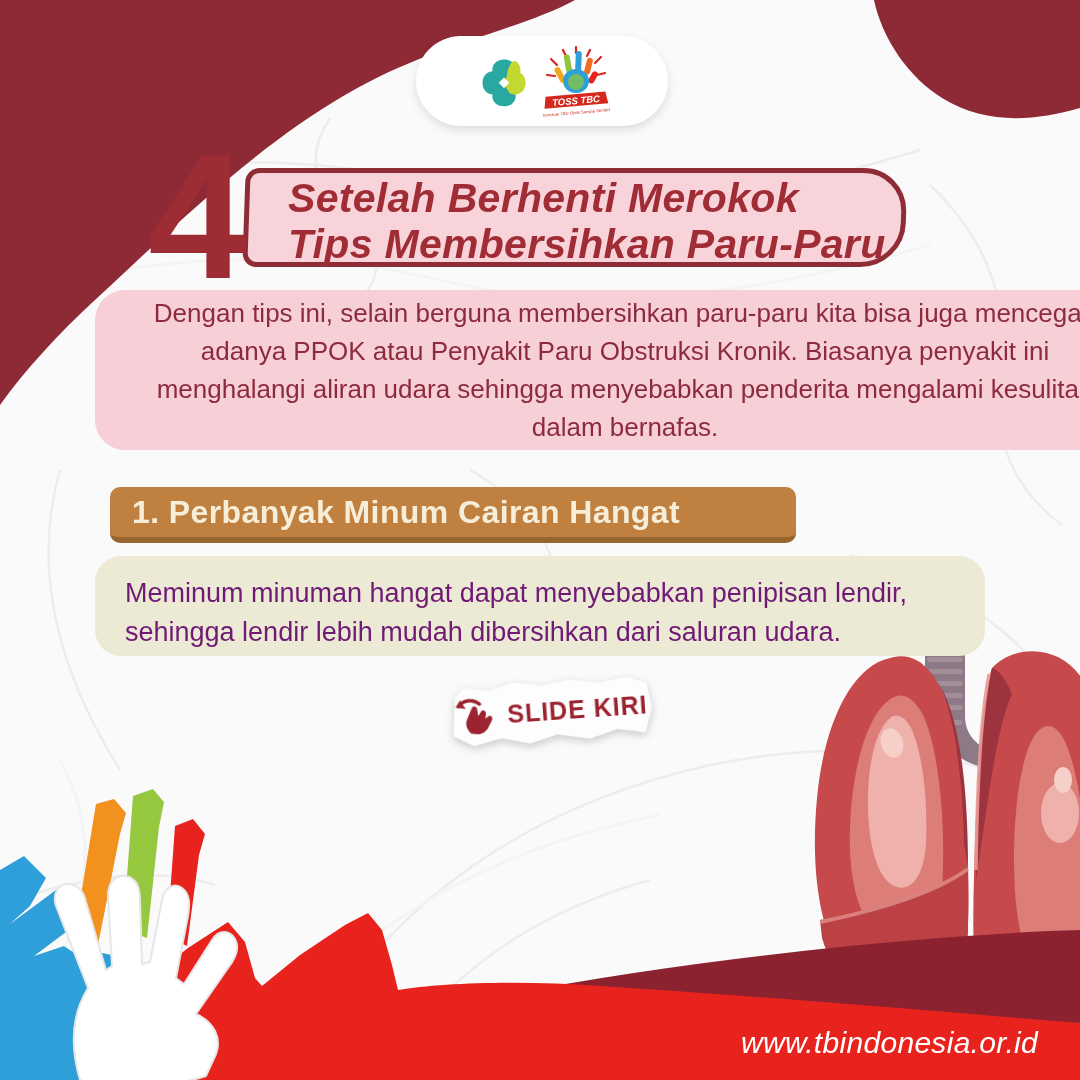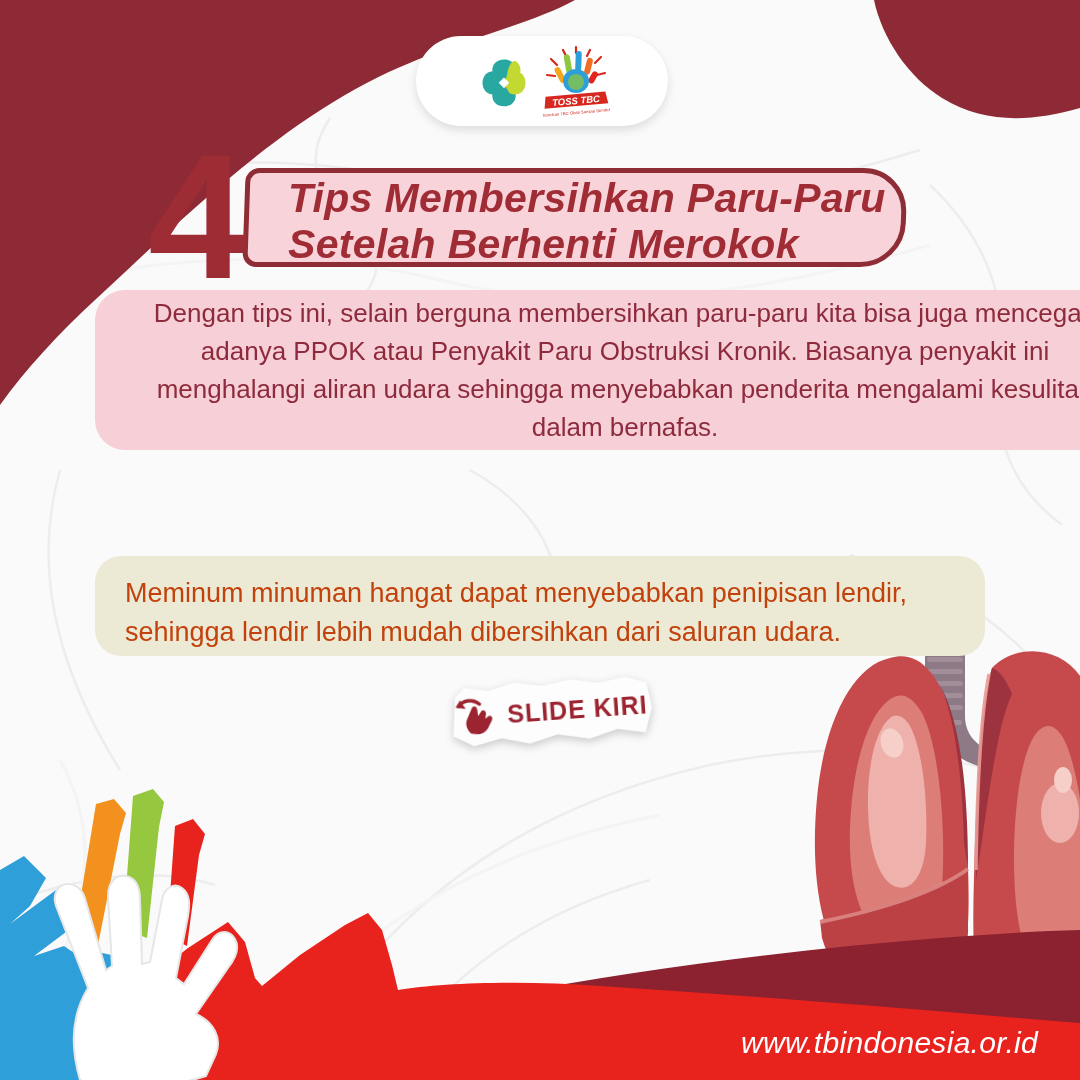--- a/index.html
+++ b/index.html
@@ -60,21 +60,21 @@
     background:#c0803f;border-radius:10px;border-bottom:6px solid #96662e;
     display:flex;align-items:center;padding-left:22px;box-sizing:border-box;
     color:#f7eed9;font-weight:bold;font-size:32px;letter-spacing:.4px;white-space:nowrap;
   }
 
   
   .tip-body{
     position:absolute;left:95px;top:556px;width:890px;height:100px;z-index:3;
     background:#ecead4;border-radius:26px;
     padding:18px 30px;box-sizing:border-box;
-    color:#c2410c;font-size:27px;line-height:39px;font-weight:500;
+    color:#701a75;font-size:27px;line-height:39px;font-weight:500;
   }
 
   
   .slide-ribbon{
     position:absolute;left:452px;top:678px;width:200px;height:66px;z-index:4;
     transform:rotate(-4deg);
     filter:drop-shadow(0 3px 4px rgba(0,0,0,.20));
   }
   .paper{
     width:100%;height:100%;background:#fdfdfd;
@@ -160,28 +160,31 @@
         <path d="M3,51 L63,51 L65,63 L1,63 Z" fill="#d6281f"></path>
         <text x="33" y="61" text-anchor="middle" font-size="9.5" font-weight="bold" font-style="italic" fill="#ffffff" font-family="Liberation Sans, sans-serif">TOSS TBC</text>
         <text x="33" y="71" text-anchor="middle" font-size="4.2" fill="#d6281f" font-family="Liberation Sans, sans-serif">Temukan TBC Obati Sampai Sembuh</text>
       </g>
     </svg>
   </div>
 
   <div class="title-number">4</div>
   <div class="title-box"></div>
   <div class="title-text">
+    <div>Setelah Berhenti Merokok</div>
     <div>Tips Membersihkan Paru-Paru</div>
-    <div>Setelah Berhenti Merokok</div>
   </div>
 
   <div class="intro-box">
     <span>Dengan tips ini, selain berguna membersihkan paru-paru kita bisa juga mencegah adanya PPOK atau Penyakit Paru Obstruksi Kronik. Biasanya penyakit ini menghalangi aliran udara sehingga menyebabkan penderita mengalami kesulitan dalam bernafas.</span>
   </div>
 
+  <div class="tip-banner">
+    <span>1. Perbanyak Minum Cairan Hangat</span>
+  </div>
 
   <div class="tip-body">
     <span>Meminum minuman hangat  dapat menyebabkan penipisan lendir, sehingga lendir lebih mudah dibersihkan dari saluran udara.</span>
   </div>
 
   <svg id="lungs" width="320" height="402" viewBox="0 0 320 402">
 
     <path d="M153,0 h40 v78 c0,18 11,28 24,35 l-11,15 c-20,-7 -29,-15 -33,-27 c-4,12 -13,20 -33,27 l-11,-15 c13,-7 24,-17 24,-35 Z" fill="#8d7a86"></path>
     <g fill="#a6929d" opacity=".85">
       <rect x="155" y="7" width="36" height="5" rx="2.5"></rect>

